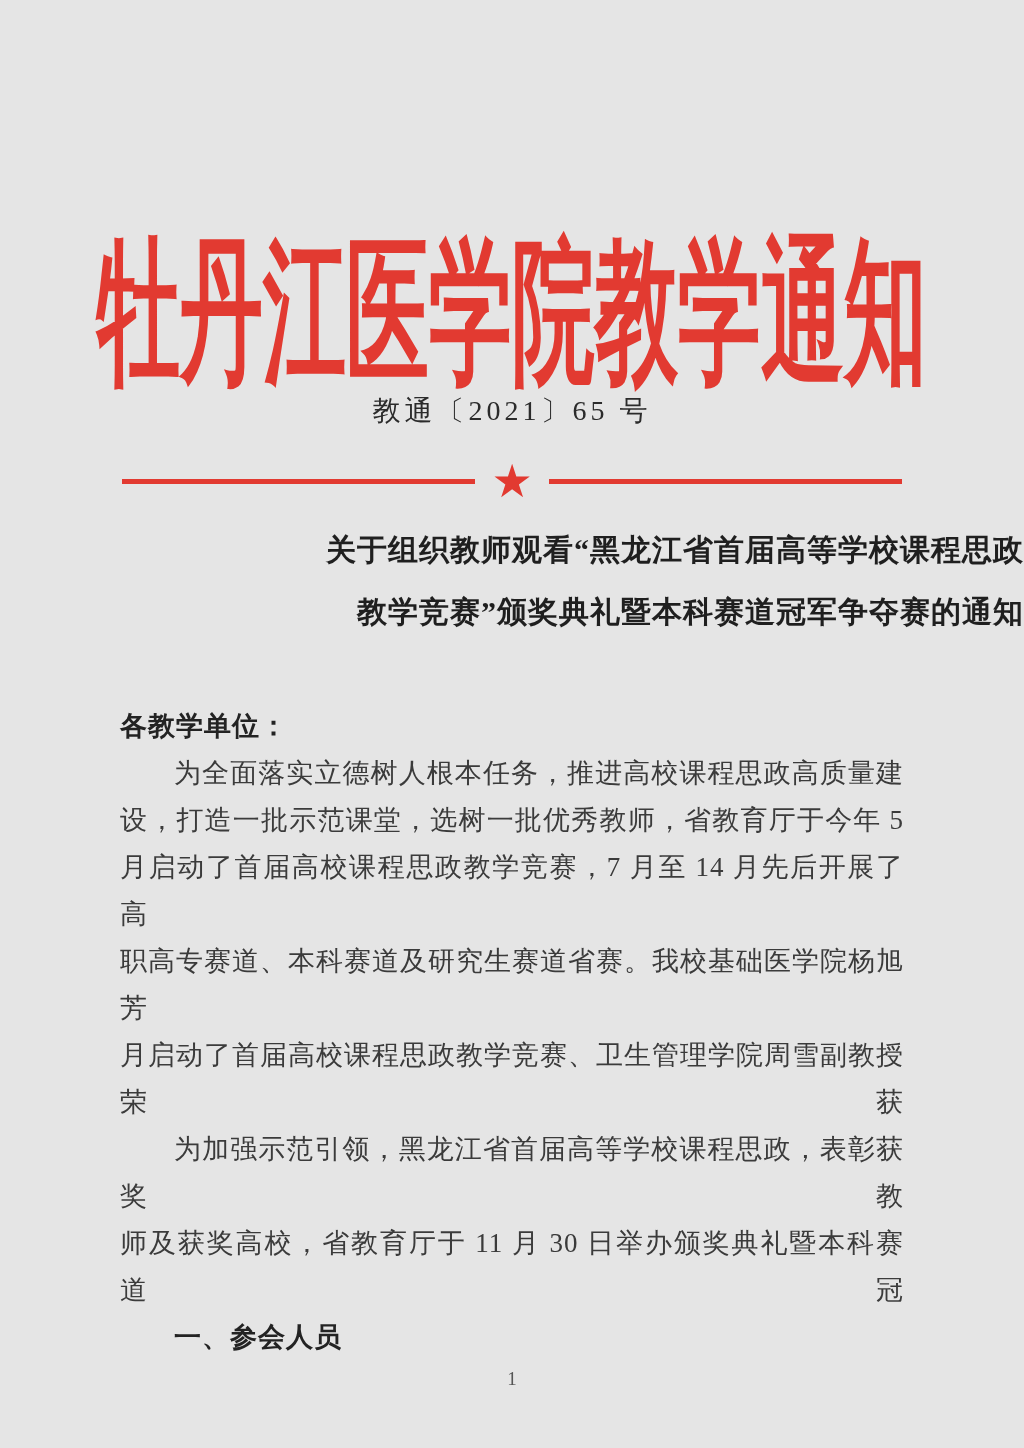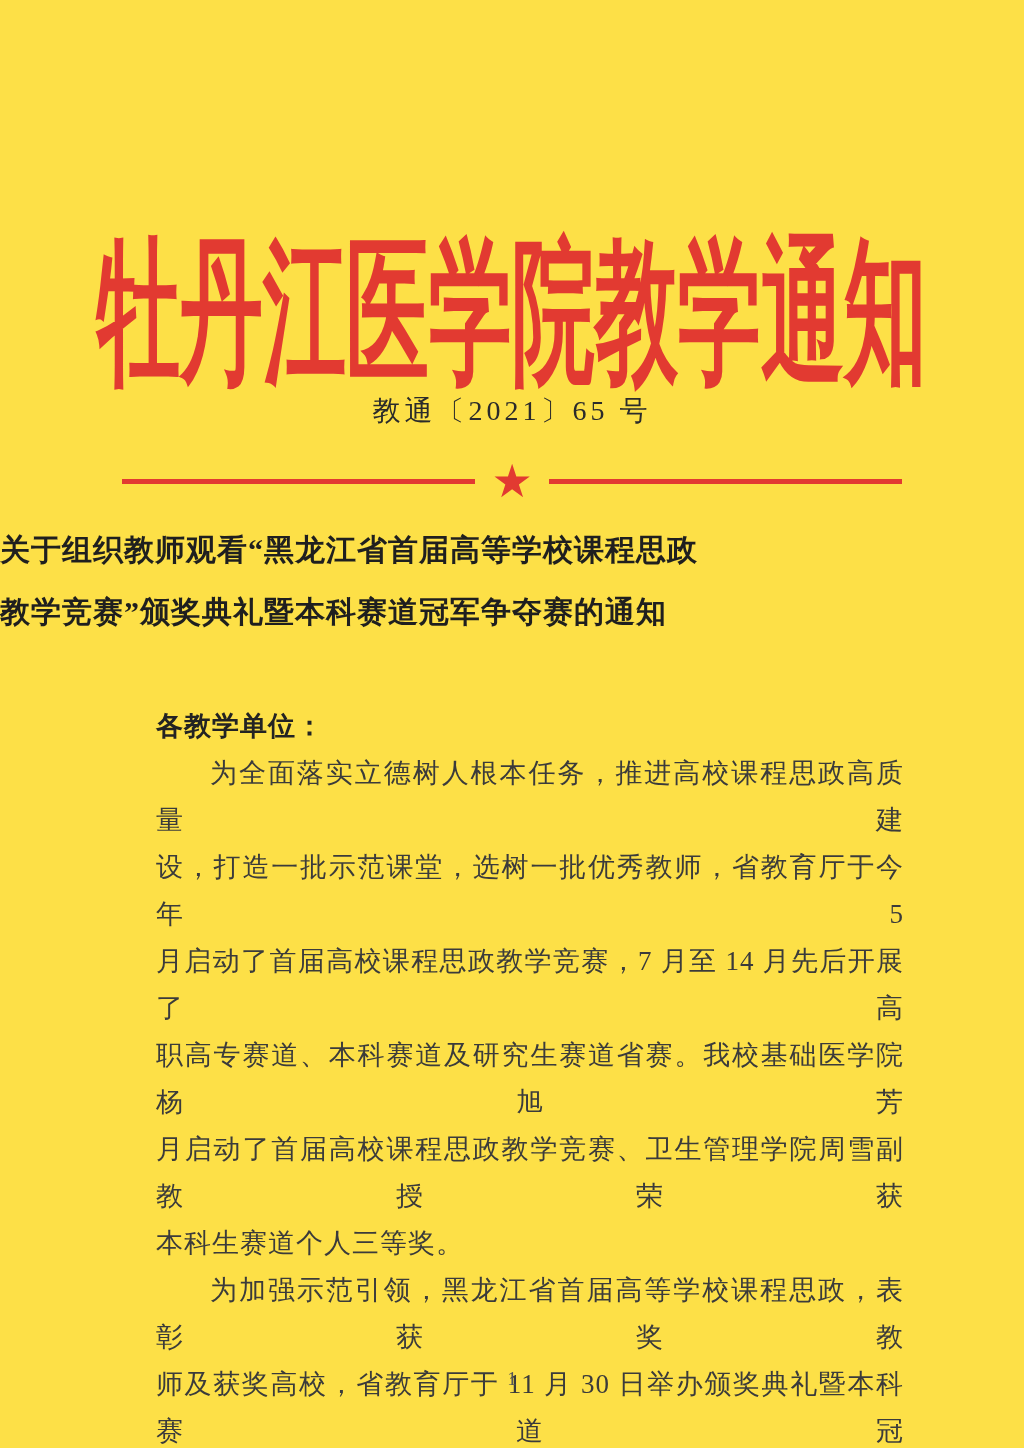--- a/index.html
+++ b/index.html
@@ -2,21 +2,21 @@
 <html><head>
 <meta charset="utf-8">
 <style>
   * { margin: 0; padding: 0; box-sizing: border-box; }
   html, body { background: #ffffff; }
   .page {
     position: relative;
     width: 1024px;
     height: 1448px;
     margin: 0 auto;
-    background: #fde047;
+    background: #e5e5e5;
     overflow: hidden;
     font-family: "Liberation Serif", "DejaVu Serif", serif;
     padding-top: 233px;
   }
   
   .masthead {
     height: 160px;
     display: flex;
     align-items: center;
     justify-content: center;
@@ -55,40 +55,39 @@
   .divider .star {
     color: #e23a31;
     font-size: 46px;
     line-height: 1;
     margin: 0 16px;
     font-family: "DejaVu Sans", sans-serif;
   }
   
   .notice-title {
     margin-top: 14px;
-    text-align: left;
+    text-align: right;
     font-size: 30px;
     font-weight: bold;
     color: #1f1f1f;
     line-height: 62px;
     letter-spacing: 1px;
   }
   
   .body {
     width: 784px;
     margin: 60px auto 0 auto;
     font-size: 27px;
     color: #3b3b3b;
     letter-spacing: 1px;
   }
   .body .bline {
     display: block;
     line-height: 47px;
     white-space: nowrap;
-    margin-left: 36px;
   }
   .body .fill {
     white-space: normal;
     text-align: justify;
     text-align-last: justify;
   }
   .body .indent { text-indent: 54px; }
   .body .bold {
     font-weight: bold;
     color: #232323;
@@ -127,21 +126,20 @@
   </div>
 
   <div class="body">
     <span class="bline bold">各教学单位：</span>
 
     <span class="bline fill indent">为全面落实立德树人根本任务，推进高校课程思政高质量建</span>
     <span class="bline fill">设，打造一批示范课堂，选树一批优秀教师，省教育厅于今年 5</span>
     <span class="bline fill">月启动了首届高校课程思政教学竞赛，7 月至 14 月先后开展了高</span>
     <span class="bline fill">职高专赛道、本科赛道及研究生赛道省赛。我校基础医学院杨旭芳</span>
     <span class="bline fill">月启动了首届高校课程思政教学竞赛、卫生管理学院周雪副教授荣获</span>
-    <span class="bline">本科生赛道个人三等奖。</span>
 
     <span class="bline fill indent">为加强示范引领，黑龙江省首届高等学校课程思政，表彰获奖教</span>
     <span class="bline fill">师及获奖高校，省教育厅于 11 月 30 日举办颁奖典礼暨本科赛道冠</span>
 
     <span class="bline bold indent">一、参会人员</span>
 
   </div>
 
   <div class="page-number">1</div>
 

